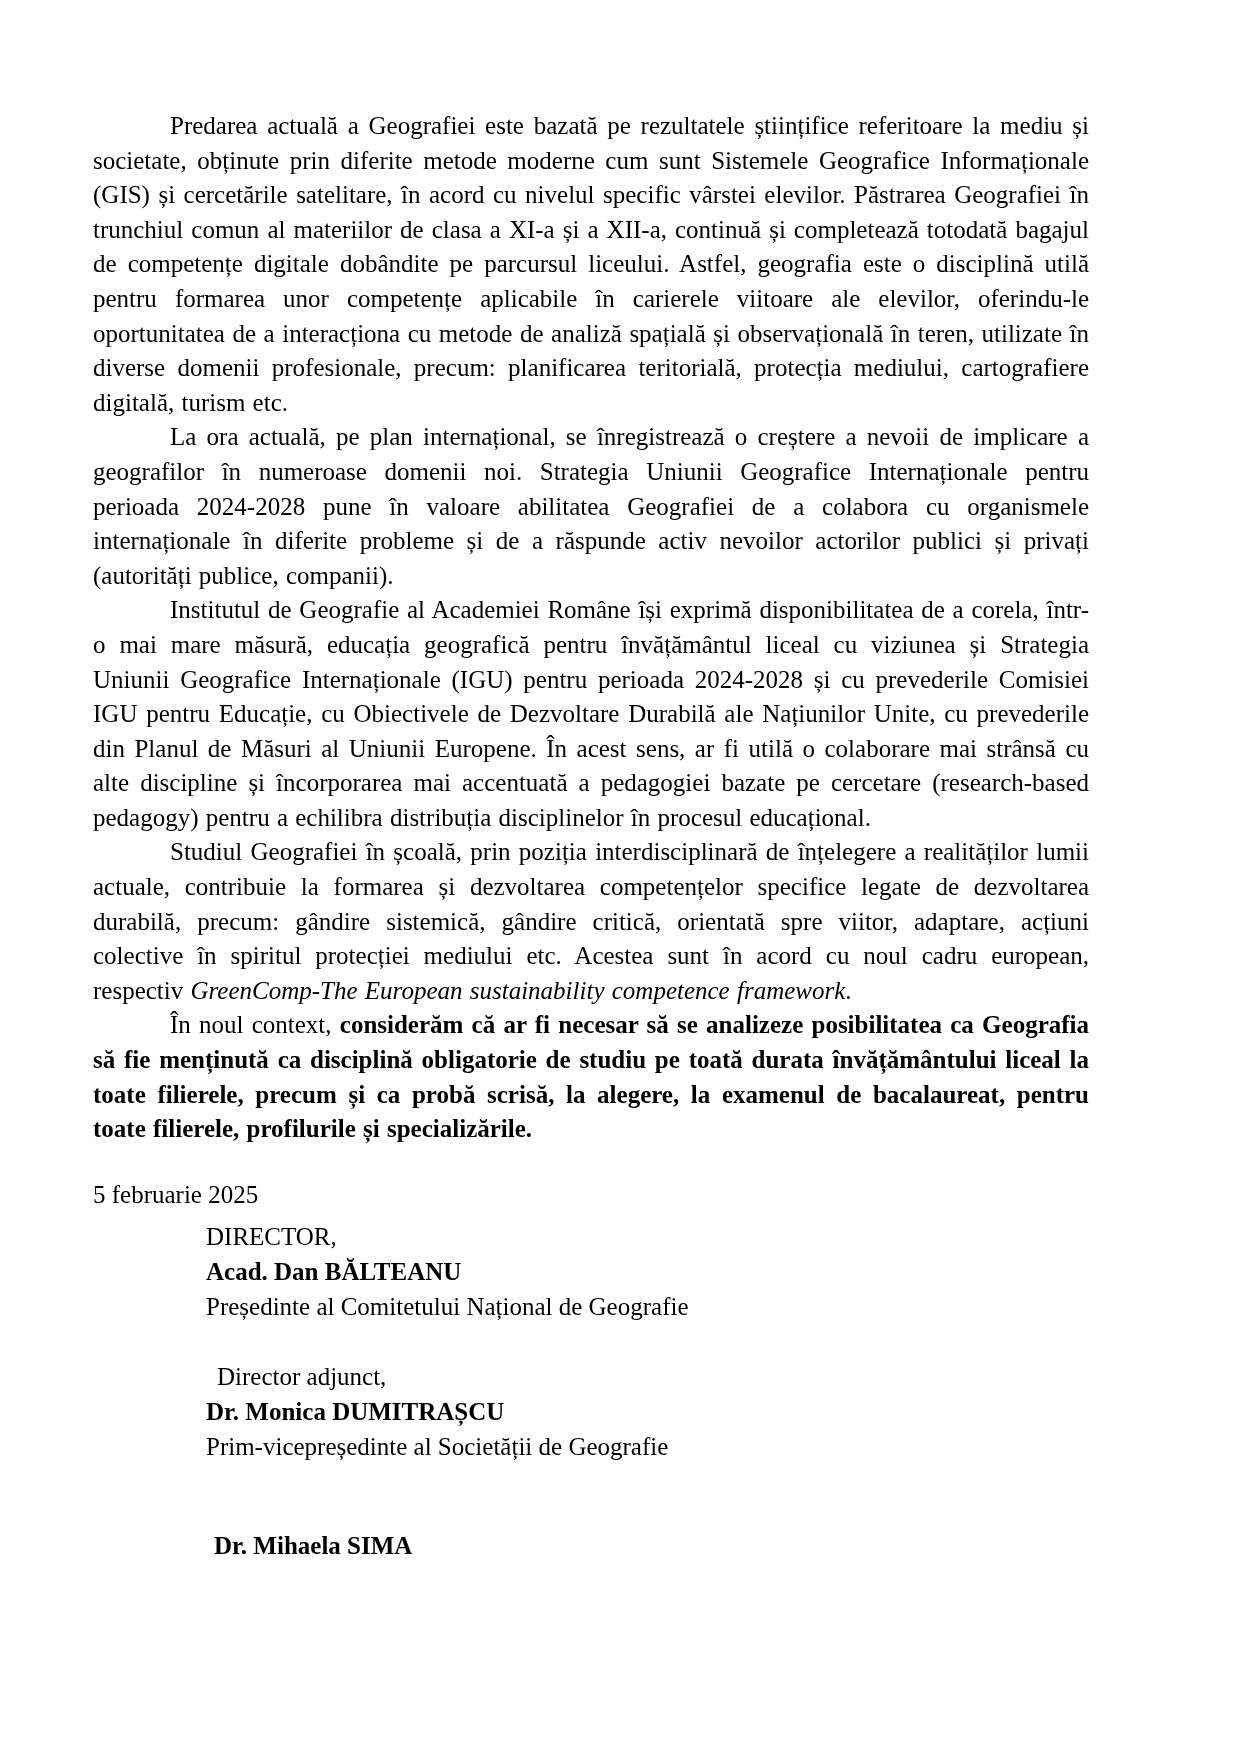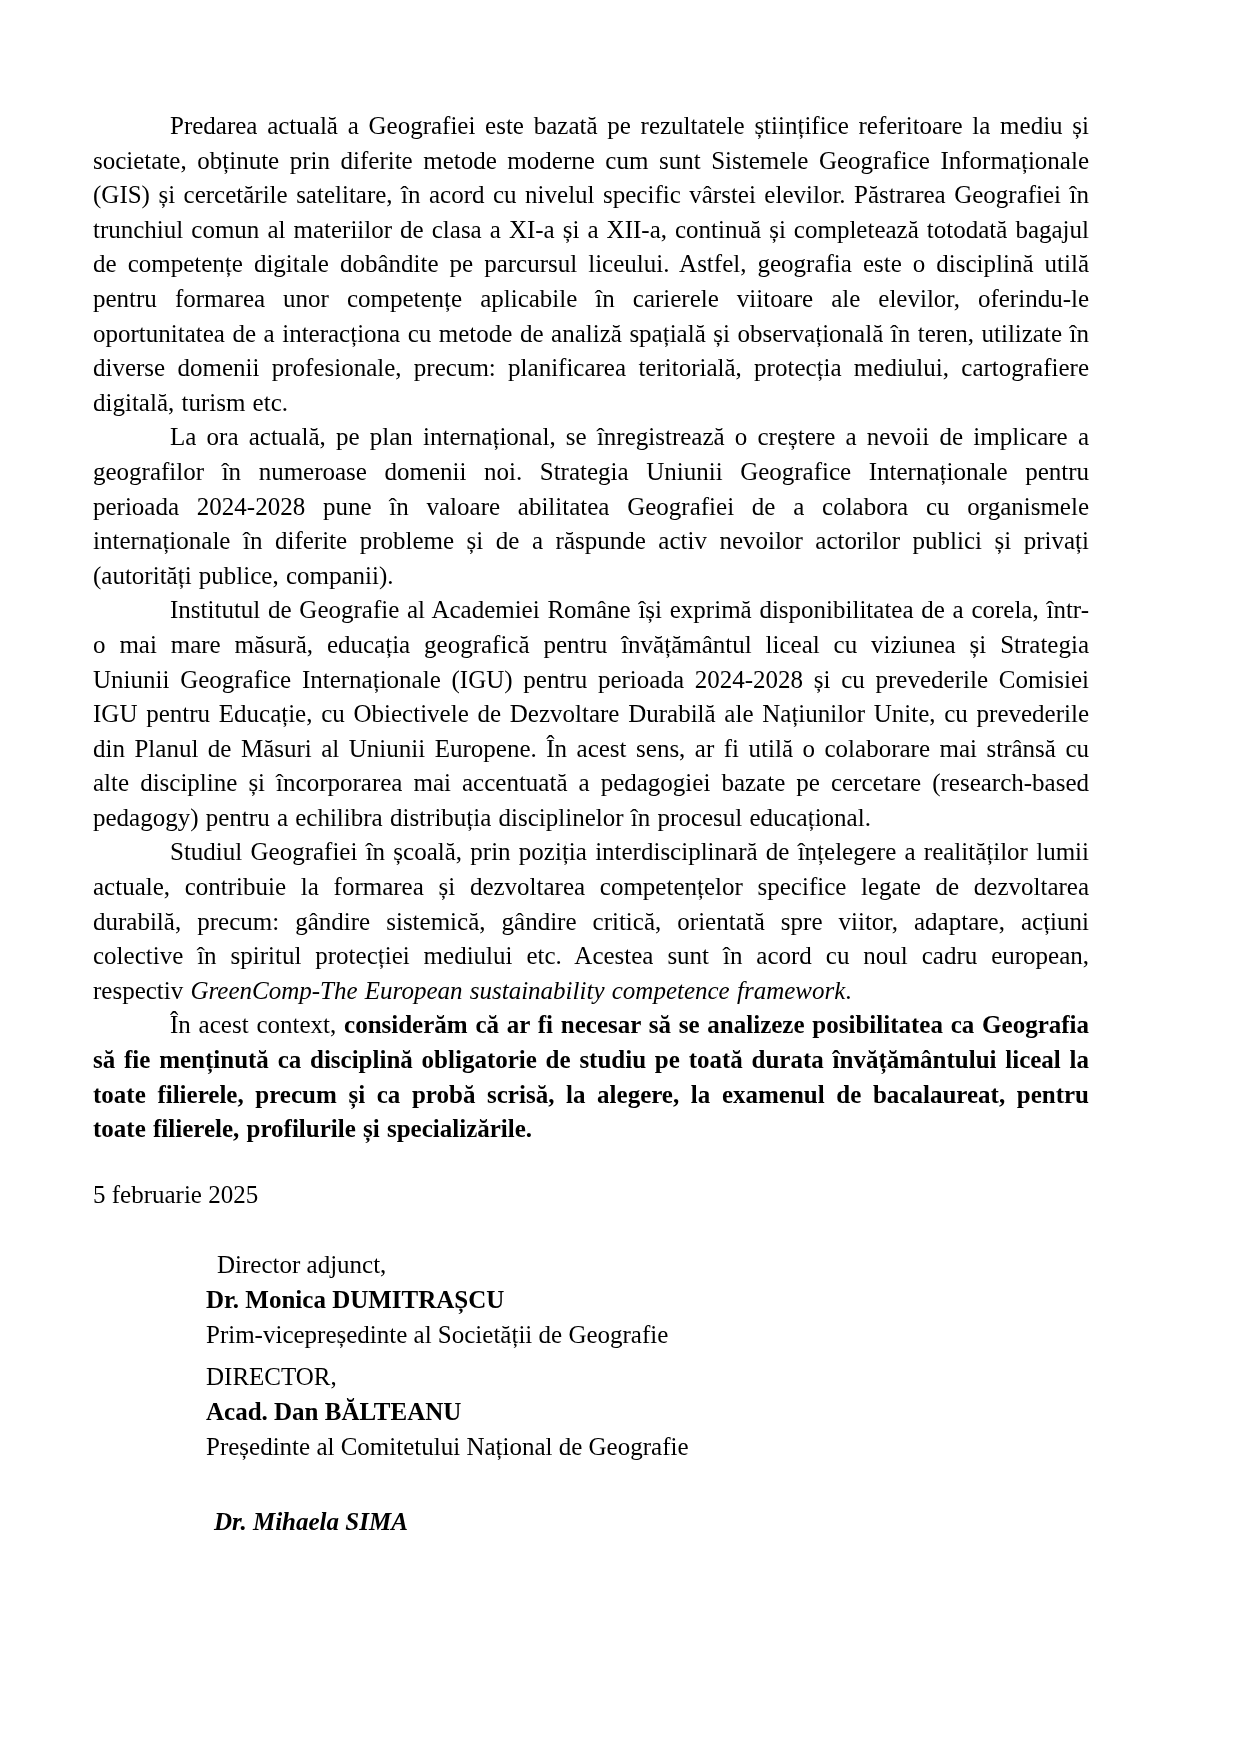--- a/index.html
+++ b/index.html
@@ -37,49 +37,49 @@
     line-height: 35px;
     text-align: left;
   }
   .sig-block {
     margin-left: 113px;
     font-size: 25px;
     line-height: 35px;
   }
   .sig-block-1 { margin-top: 7px; }
   .sig-block-2 { margin-top: 35px; }
-  .sig-block-3 { margin-top: 40px; padding-left: 8px; font-style: italic; }
+  .sig-block-3 { margin-top: 64px; padding-left: 8px; }
   .offset-sm { padding-left: 11px; }
 </style>
 </head>
 <body>
 
 <div class="page">
 
   <p class="body-par">Predarea actuală a Geografiei este bazată pe rezultatele științifice referitoare la mediu și societate, obținute prin diferite metode moderne cum sunt Sistemele Geografice Informaționale (GIS) și cercetările satelitare, în acord cu nivelul specific vârstei elevilor. Păstrarea Geografiei în trunchiul comun al materiilor de clasa a XI-a și a XII-a, continuă și completează totodată bagajul de competențe digitale dobândite pe parcursul liceului. Astfel, geografia este o disciplină utilă pentru formarea unor competențe aplicabile în carierele viitoare ale elevilor, oferindu-le oportunitatea de a interacționa cu metode de analiză spațială și observațională în teren, utilizate în diverse domenii profesionale, precum: planificarea teritorială, protecția mediului, cartografiere digitală, turism etc.</p>
 
   <p class="body-par">La ora actuală, pe plan internațional, se înregistrează o creștere a nevoii de implicare a geografilor în numeroase domenii noi. Strategia Uniunii Geografice Internaționale pentru perioada 2024-2028 pune în valoare abilitatea Geografiei de a colabora cu organismele internaționale în diferite probleme și de a răspunde activ nevoilor actorilor publici și privați (autorități publice, companii).</p>
 
   <p class="body-par">Institutul de Geografie al Academiei Române își exprimă disponibilitatea de a corela, într-o mai mare măsură, educația geografică pentru învățământul liceal cu viziunea și Strategia Uniunii Geografice Internaționale (IGU) pentru perioada 2024-2028 și cu prevederile Comisiei IGU pentru Educație, cu Obiectivele de Dezvoltare Durabilă ale Națiunilor Unite, cu prevederile din Planul de Măsuri al Uniunii Europene. În acest sens, ar fi utilă o colaborare mai strânsă cu alte discipline și încorporarea mai accentuată a pedagogiei bazate pe cercetare (research-based pedagogy) pentru a echilibra distribuția disciplinelor în procesul educațional.</p>
 
   <p class="body-par"><span>Studiul Geografiei în școală, prin poziția interdisciplinară de înțelegere a realităților lumii actuale, contribuie la formarea și dezvoltarea competențelor specifice legate de dezvoltarea durabilă, precum: gândire sistemică, gândire critică, orientată spre viitor, adaptare, acțiuni colective în spiritul protecției mediului etc. Acestea sunt în acord cu noul cadru european, respectiv </span><span class="italic">GreenComp-The European sustainability competence framework</span><span>.</span></p>
 
-  <p class="body-par"><span>În acest context, </span><span class="bold">considerăm că ar fi necesar să se analizeze posibilitatea ca Geografia să fie menținută ca disciplină obligatorie de studiu pe toată durata  învățământului liceal la toate filierele, precum și ca probă scrisă, la alegere, la examenul de bacalaureat, pentru toate filierele, profilurile și specializările.</span></p>
+  <p class="body-par"><span>În noul context, </span><span class="bold">considerăm că ar fi necesar să se analizeze posibilitatea ca Geografia să fie menținută ca disciplină obligatorie de studiu pe toată durata  învățământului liceal la toate filierele, precum și ca probă scrisă, la alegere, la examenul de bacalaureat, pentru toate filierele, profilurile și specializările.</span></p>
 
   <p class="date-line">5 februarie 2025</p>
+
+  <div class="sig-block sig-block-1">
+    <div>DIRECTOR,</div>
+    <div class="bold">Acad. Dan BĂLTEANU</div>
+    <div>Președinte al Comitetului Național de Geografie</div>
+  </div>
 
   <div class="sig-block sig-block-2">
     <div class="offset-sm">Director adjunct,</div>
     <div class="bold">Dr. Monica DUMITRAȘCU</div>
     <div>Prim-vicepreședinte al Societății de Geografie</div>
-  </div>
-
-  <div class="sig-block sig-block-1">
-    <div>DIRECTOR,</div>
-    <div class="bold">Acad. Dan BĂLTEANU</div>
-    <div>Președinte al Comitetului Național de Geografie</div>
   </div>
 
   <div class="sig-block sig-block-3">
     <div class="bold">Dr. Mihaela SIMA</div>
   </div>
 
 </div>
 
 </body></html>

